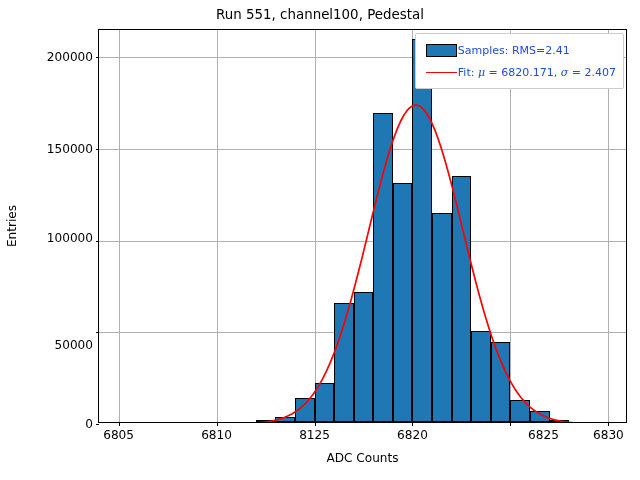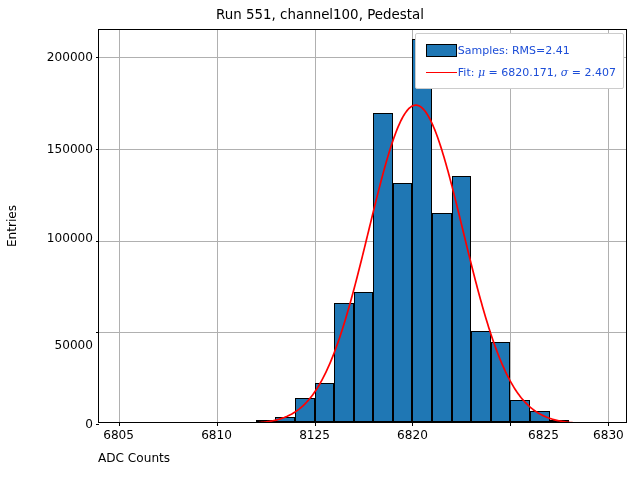--- a/index.html
+++ b/index.html
@@ -18,21 +18,21 @@
 
   
   .bar{position:absolute;bottom:0;background:#1f77b4;border:1.1px solid #000;box-sizing:border-box;}
 
   
   .tickx{position:absolute;top:100%;width:1px;height:3.5px;background:#000;}
   .ticky{position:absolute;right:100%;height:1px;width:3.5px;background:#000;}
   .xlab{position:absolute;top:calc(100% + 6px);font-size:12.1px;color:#000;transform:translateX(-50%);white-space:nowrap;}
   .ylab{position:absolute;right:calc(100% + 6px);font-size:12.1px;color:#000;transform:translateY(-50%);white-space:nowrap;}
 
-  #xaxis-title{position:absolute;left:98px;top:451px;width:529px;text-align:left;font-size:12.1px;color:#000;}
+  #xaxis-title{position:absolute;left:98px;top:451px;width:529px;text-align:center;font-size:12.1px;color:#000;}
   #yaxis-title{position:absolute;left:12px;top:226px;font-size:12.1px;color:#000;transform-origin:center center;transform:translate(-50%,-50%) rotate(-90deg);white-space:nowrap;}
 
   
   #legend{position:absolute;right:2px;top:3px;background:#ffffff;border:1px solid #cccccc;border-radius:2px;padding:5px 7px 5px 7px;box-sizing:border-box;}
   .legrow{display:flex;align-items:center;height:22px;}
   .legtext{font-size:11px;color:#1d4ed8;white-space:nowrap;padding-left:1px;}
   .swatch-patch{width:31px;height:13px;background:#1f77b4;border:1.2px solid #000;box-sizing:border-box;margin-left:3px;}
   .swatch-line{width:31px;height:0;border-top:1.7px solid #ff0000;margin-left:3px;}
   i{font-family:"DejaVu Serif",serif;font-style:italic;}
 </style>

